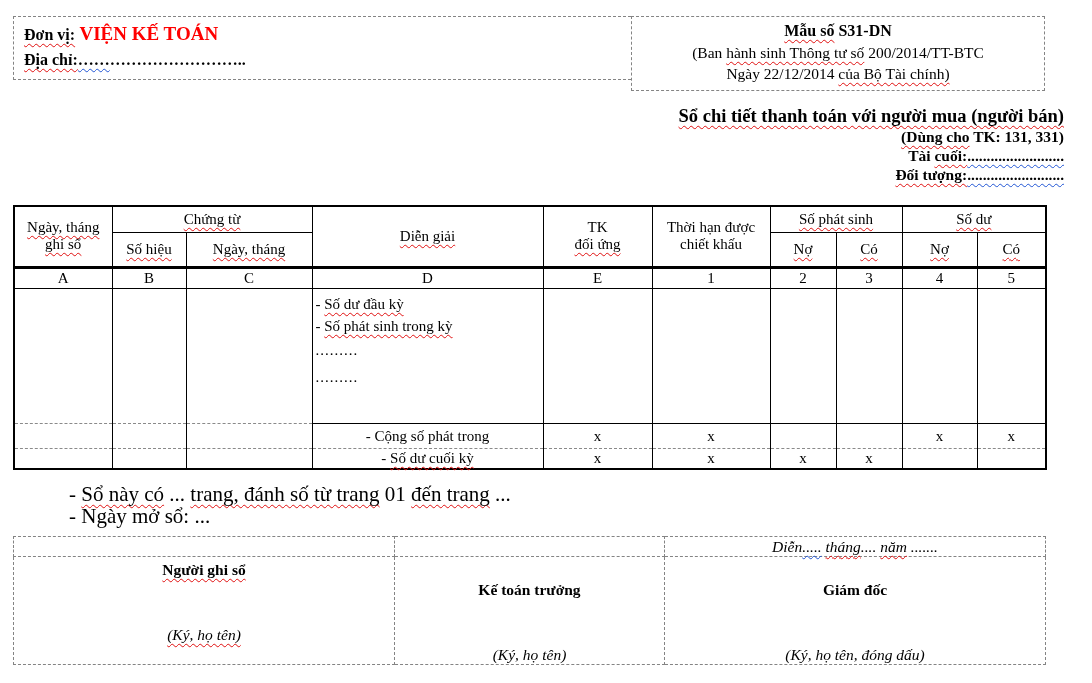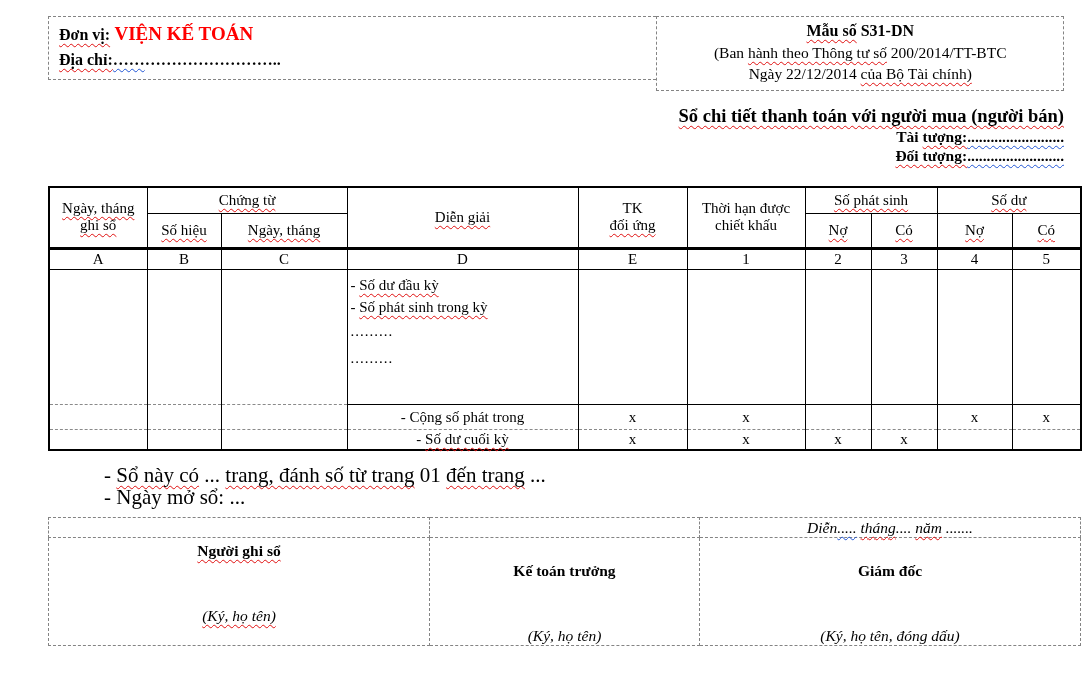--- a/index.html
+++ b/index.html
@@ -1,17 +1,17 @@
 <!DOCTYPE html>
 <html><head>
 <meta charset="utf-8">
 <style>
   html,body{margin:0;padding:0;background:#fff;}
   body{font-family:"Liberation Serif","DejaVu Serif",serif;color:#000;}
-  .page{width:1092px;height:683px;box-sizing:border-box;padding:16px 28px 0 48px;background:#fff;overflow:hidden;}
+  .page{width:1092px;height:683px;box-sizing:border-box;padding:16px 28px 0 13px;background:#fff;overflow:hidden;}
 
   
   .wr{text-decoration-line:underline;text-decoration-style:wavy;text-decoration-color:#e01010;
       text-decoration-thickness:1px;text-underline-offset:3px;text-decoration-skip-ink:none;}
   .wb{text-decoration-line:underline;text-decoration-style:wavy;text-decoration-color:#2155d4;
       text-decoration-thickness:1px;text-underline-offset:3px;text-decoration-skip-ink:none;}
   .pre{white-space:pre-line;}
 
   
   .lh{display:flex;align-items:flex-start;}
@@ -64,28 +64,29 @@
 
 <div class="page">
 
   <div class="lh">
     <div class="lh-left">
       <div><span class="wr">Đơn vị:</span><span class="unit-value"> VIỆN KẾ TOÁN</span></div>
       <div><span class="wr">Địa chỉ:</span><span class="wb">……</span><span>……………………..</span></div>
     </div>
     <div class="lh-right">
       <div class="form-no"><span class="wr">Mẫu số</span><span> S31-DN</span></div>
-      <div><span>(Ban </span><span class="wr">hành theo Thông tư số</span><span> 200/2014/TT-BTC</span></div>
+      <div><span>(Ban </span><span class="wr">hành sinh Thông tư số</span><span> 200/2014/TT-BTC</span></div>
       <div><span>Ngày 22/12/2014 </span><span class="wr">của Bộ Tài chính)</span></div>
     </div>
   </div>
 
   <div class="titles">
     <div class="doc-title"><span class="wr">Sổ chi tiết thanh toán với người mua (người bán)</span></div>
-    <div class="doc-line"><span>Tài </span><span class="wr">tượng:</span><span class="wb">.........................</span></div>
+    <div class="doc-line"><span class="wr">(Dùng cho</span><span> TK: 131, 331)</span></div>
+    <div class="doc-line"><span>Tài </span><span class="wr">cuối:</span><span class="wb">.........................</span></div>
     <div class="doc-line"><span class="wr">Đối tượng:</span><span class="wb">.........................</span></div>
   </div>
 
   <table class="main">
     <colgroup>
       <col style="width:98px">
         <col style="width:74px">
         <col style="width:126px">
         <col style="width:231px">
       <col style="width:109px">

